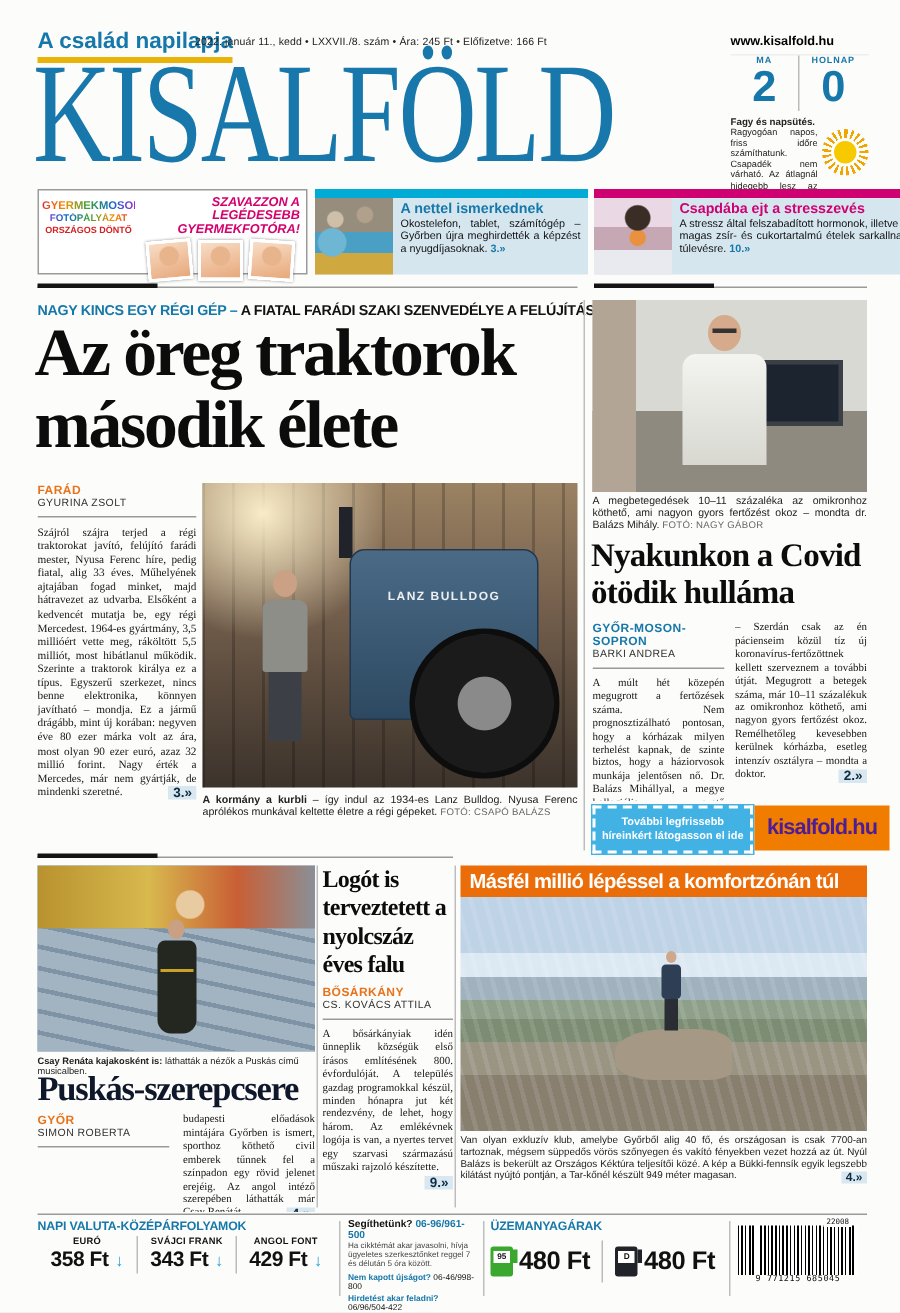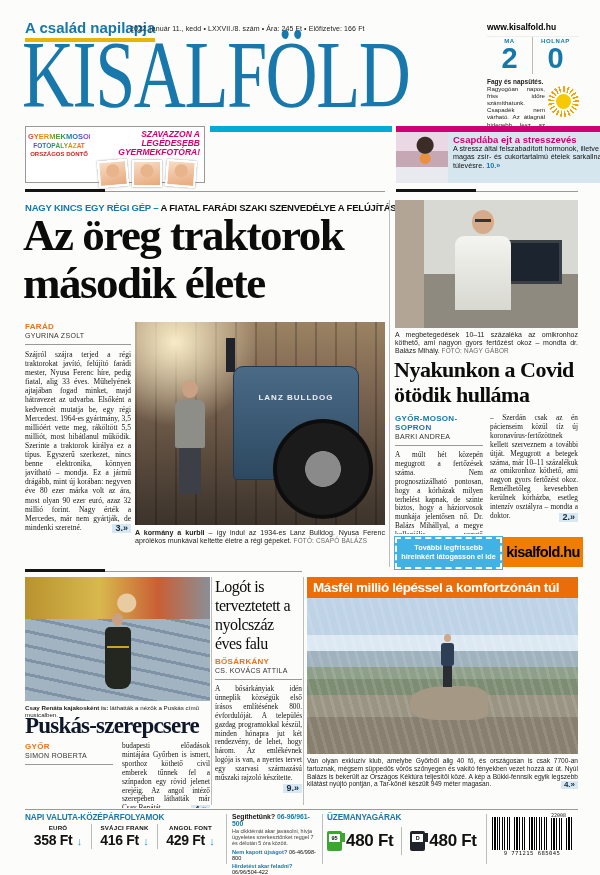--- a/index.html
+++ b/index.html
@@ -118,21 +118,21 @@
              border-radius:9px 9px 0 0;margin:2px auto 0}
   #covidcap{left:395px;top:331px;width:183px;font-size:7px;line-height:8.2px;color:#222;text-align:justify}
   #covidh{left:394px;top:357px;width:185px;font-family:"Liberation Serif",serif;font-weight:bold;
           font-size:22px;line-height:25px;letter-spacing:-.5px;color:#0c0c0c}
   #covcol1{left:395px;top:414px;width:88px;height:120px;overflow:hidden}
   #covcol2{left:490px;top:414px;width:88px;height:120px;overflow:hidden}
   #covcol1 .bodytext,#covcol2 .bodytext{font-size:7.3px;line-height:8.9px}
   #promo{left:395px;top:537px;width:101px;height:26px;background:#42b2e5;border:2px dashed #fff;
          box-shadow:0 0 0 1px #42b2e5;display:flex;align-items:center;justify-content:center;
          text-align:center;color:#fff;font-weight:bold;font-size:7.3px;line-height:8.6px;padding:1px;cursor:pointer}
-  #klogo{left:503px;top:537px;width:80px;height:30px;background:#f07c00;color:#000000;display:flex;
+  #klogo{left:503px;top:537px;width:90px;height:30px;background:#f07c00;color:#4c1d95;display:flex;
          align-items:center;justify-content:center;font-weight:bold;font-size:14.5px;letter-spacing:-.6px;cursor:pointer}
 
   
   #pphoto{left:25px;top:577px;width:185px;height:124px;overflow:hidden;background:#7e94a6}
   .backdrop{position:absolute;left:0;right:0;top:0;height:42px;
             background:radial-gradient(circle at 55% 62%,#e9cba2 0 9px,transparent 10px),
                        linear-gradient(90deg,#b8922e,#d8b94e 40%,#c95f35 72%,#8a8f96)}
   .stairs{position:absolute;left:0;right:0;top:42px;bottom:0;
           background:repeating-linear-gradient(12deg,#a2b3c2 0 11px,#7e94a6 11px 14px)}
   .actress{position:absolute;left:50%;top:36px;transform:translateX(-50%);width:30px}
@@ -140,21 +140,21 @@
   .actress .dress{position:relative;width:26px;height:62px;background:#23271f;border-radius:5px 5px 9px 9px;margin:1px auto 0}
   .actress .dress::after{content:"";position:absolute;top:19px;left:2px;right:2px;height:2px;background:#c9a227}
   #pcap{left:25px;top:704px;width:185px;font-size:6.2px;line-height:7.2px;color:#222}
   #ph{left:25px;top:713px;width:186px;font-family:"Liberation Serif",serif;font-weight:bold;
       font-size:23px;letter-spacing:-.8px;color:#0f172a;white-space:nowrap}
   #pcol1{left:25px;top:742px;width:88px;height:66px;overflow:hidden}
   #pcol2{left:122px;top:742px;width:88px;height:66px;overflow:hidden}
   #pcol1 .bodytext,#pcol2 .bodytext{font-size:7.3px;line-height:8.9px}
 
   
-  #lh{left:215px;top:577px;width:87px;font-family:"Liberation Serif",serif;font-weight:normal;
+  #lh{left:215px;top:577px;width:87px;font-family:"Liberation Serif",serif;font-weight:bold;
       font-size:16px;line-height:19px;letter-spacing:-.5px;color:#0c0c0c}
   #lcol{left:215px;top:657px;width:87px;height:150px;overflow:hidden}
   #lcol .bodytext{font-size:7.3px;line-height:8.9px}
 
   
   #banner{left:307px;top:577px;width:265px;height:21px;background:#ea6d09;color:#fff;font-weight:bold;
           font-size:13.5px;letter-spacing:-.4px;display:flex;align-items:center;padding-left:6px}
   #hikephoto{left:307px;top:598px;width:271px;height:156px;overflow:hidden;
      background:repeating-linear-gradient(75deg,rgba(255,255,255,.10) 0 3px,transparent 3px 9px),
                 linear-gradient(180deg,#bed3e6 0 24%,#dde9f2 24% 34%,#9fb2bd 34% 44%,#8fa08a 44% 52%,
@@ -242,20 +242,28 @@
       <div class="ad-thumbs">
         <div class="ad-thumb"></div>
         <div class="ad-thumb"></div>
         <div class="ad-thumb"></div>
       </div>
     </div>
   </div>
 
   <div id="tz1" class="teaser">
     <div class="tbar"></div>
+    <div class="tbody">
+      <div class="tphoto"></div>
+      <div class="ttext">
+        <span class="ttitle">A nettel ismerkednek</span>
+        <span>Okostelefon, tablet, számítógép – Győrben újra meghirdették a képzést a nyugdíjasoknak.</span>
+        <span class="bluejump">3.»</span>
+      </div>
+    </div>
   </div>
 
   <div id="tz2" class="teaser">
     <div class="tbar"></div>
     <div class="tbody">
       <div class="tphoto"></div>
       <div class="ttext">
         <span class="ttitle">Csapdába ejt a stresszevés</span>
         <span>A stressz által felszabadított hormonok, illetve a magas zsír- és cukortartalmú ételek sarkallnak túlevésre.</span>
         <span class="bluejump">10.»</span>
@@ -376,21 +384,21 @@
   <div id="cur" class="abs">
     <div class="sect-title">NAPI VALUTA-KÖZÉPÁRFOLYAMOK</div>
     <div class="cur-row">
       <div class="cur-cell">
         <span class="cur-label">EURÓ</span>
         <span class="cur-val">358 Ft</span>
         <span class="cur-arrow">↓</span>
       </div>
       <div class="cur-cell">
         <span class="cur-label">SVÁJCI FRANK</span>
-        <span class="cur-val">416 Ft</span>
+        <span class="cur-val">343 Ft</span>
         <span class="cur-arrow">↓</span>
       </div>
       <div class="cur-cell">
         <span class="cur-label">ANGOL FONT</span>
         <span class="cur-val">429 Ft</span>
         <span class="cur-arrow">↓</span>
       </div>
     </div>
   </div>
 

